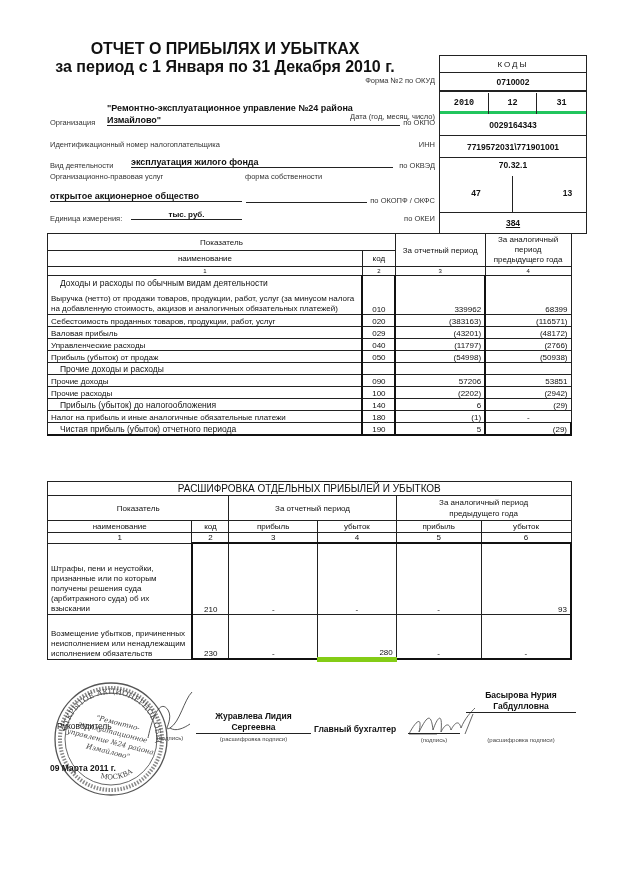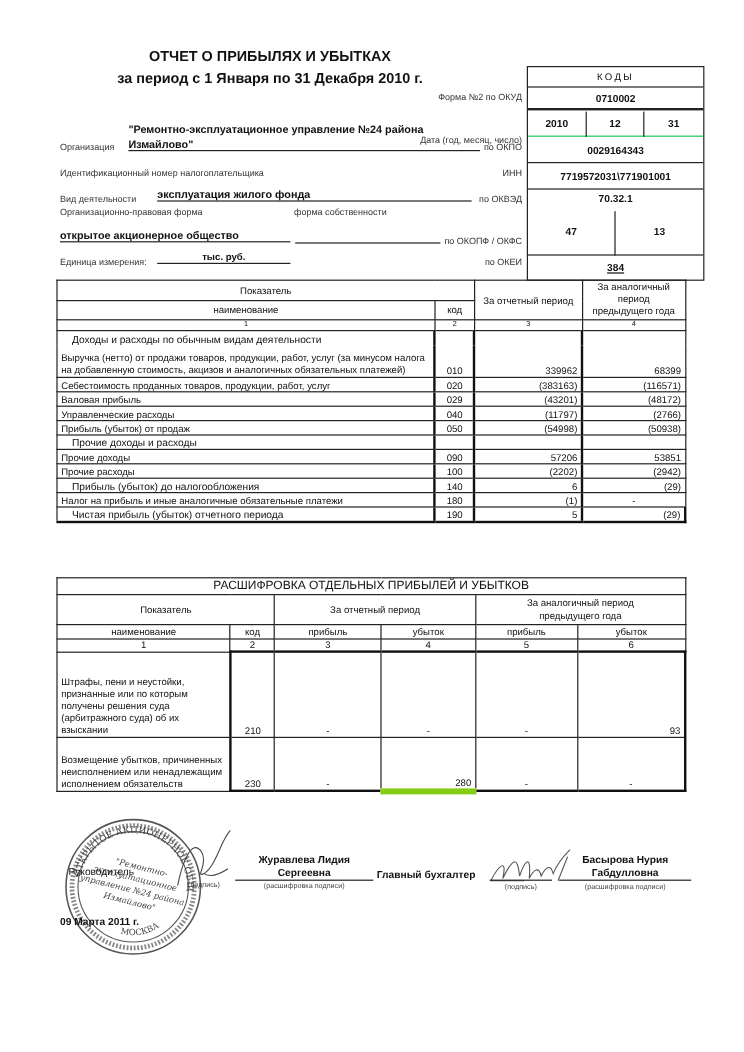--- a/index.html
+++ b/index.html
@@ -1,29 +1,29 @@
 <!DOCTYPE html>
 <html><head>
 <meta charset="utf-8">
 <style>
   html, body { margin:0; padding:0; background:#fff; }
   body { width:620px; height:877px; position:relative; overflow:hidden;
          font-family:"Liberation Sans", sans-serif; color:#111; }
   .abs { position:absolute; }
-  .title { left:0; width:450px; text-align:center; font-weight:bold; font-size:12px; }
+  .title { left:0; width:450px; text-align:center; font-weight:bold; font-size:16px; }
   .lbl { font-size:7.5px; color:#333; }
   .val { font-size:9px; font-weight:bold; }
   .uline { border-bottom:1px solid #222; }
 
   
   .codes { left:439px; top:55px; width:146px; height:177px; border:1px solid #222; }
   .codes .cell { position:absolute; left:0; width:146px; text-align:center; font-size:8.5px; font-weight:bold; box-sizing:border-box; }
   .codes .hdr { top:0; height:17px; line-height:17px; font-weight:normal; letter-spacing:2px; font-size:8px; border-bottom:1px solid #222; }
   .codes .okud { top:17px; height:19px; line-height:19px; border-bottom:2px solid #222; }
-  .codes .date { top:37px; height:21px; border-bottom:1px solid #22c55e; }
+  .codes .date { top:37px; height:21px; border-bottom:3px solid #22c55e;font-family:Liberation Mono, monospace; }
   .codes .date span { position:absolute; top:0; height:21px; line-height:21px; text-align:center; }
   .codes .okpo { top:58px; height:22px; line-height:22px; border-bottom:1px solid #222; }
   .codes .inn { top:80px; height:22px; line-height:22px; border-bottom:1px solid #222; }
   .codes .okved { top:102px; height:55px; border-bottom:1px solid #222; }
   .codes .okei { top:157px; height:20px; line-height:20px;text-decoration:underline; }
 
   table { border-collapse:collapse; position:absolute; }
   td { border:1px solid #222; font-size:8px; padding:0 3px; vertical-align:bottom; }
   .t1 { left:47px; top:233px; width:525px; }
   .t1 td { height:11px; }
@@ -52,40 +52,40 @@
     <span style="left:0;width:48px;border-right:1px solid #222;">2010</span>
     <span style="left:49px;width:47px;border-right:1px solid #222;">12</span>
     <span style="left:97px;width:49px;">31</span>
   </div>
   <div class="cell okpo">0029164343</div>
   <div class="cell inn">7719572031\771901001</div>
   <div class="cell okved">
     <div style="position:absolute;top:2px;left:0;width:146px;text-align:center;">70.32.1</div>
     <div style="position:absolute;top:18px;left:72px;width:0;height:37px;border-left:1px solid #222;"></div>
     <div style="position:absolute;top:30px;left:0;width:72px;text-align:center;">47</div>
-    <div style="position:absolute;top:30px;left:73px;width:73px;text-align:center;">13</div>
+    <div style="position:absolute;top:30px;left:91px;width:73px;text-align:center;">13</div>
   </div>
   <div class="cell okei">384</div>
 </div>
 
 <div class="abs lbl" style="right:185px;top:76px;">Форма №2 по ОКУД</div>
 <div class="abs lbl" style="right:185px;top:96px;margin-top:16px;">Дата (год, месяц, число)</div>
 <div class="abs val" style="left:107px;top:103px;">"Ремонтно-эксплуатационное управление №24 района</div>
 <div class="abs lbl" style="left:50px;top:118px;">Организация</div>
 <div class="abs val uline" style="left:107px;top:115px;width:293px;">Измайлово"</div>
 <div class="abs lbl" style="right:185px;top:118px;">по ОКПО</div>
 
 <div class="abs lbl" style="left:50px;top:140px;">Идентификационный номер налогоплательщика</div>
 <div class="abs lbl" style="right:185px;top:140px;">ИНН</div>
 
 <div class="abs lbl" style="left:50px;top:161px;">Вид деятельности</div>
 <div class="abs val uline" style="left:131px;top:157px;width:262px;">эксплуатация жилого фонда</div>
 <div class="abs lbl" style="right:185px;top:161px;">по ОКВЭД</div>
 
-<div class="abs lbl" style="left:50px;top:172px;">Организационно-правовая форма</div>
+<div class="abs lbl" style="left:50px;top:172px;">Организационно-правовая услуг</div>
 <div class="abs lbl" style="left:245px;top:172px;">форма собственности</div>
 <div class="abs val uline" style="left:50px;top:191px;width:192px;">открытое акционерное общество</div>
 <div class="abs uline" style="left:246px;top:202px;width:121px;height:0;"></div>
 <div class="abs lbl" style="right:185px;top:196px;">по ОКОПФ / ОКФС</div>
 
 <div class="abs lbl" style="left:50px;top:214px;">Единица измерения:</div>
 <div class="abs uline" style="left:131px;top:210px;width:111px;font-size:8px;font-weight:bold;text-align:center;">тыс. руб.</div>
 <div class="abs lbl" style="right:185px;top:214px;">по ОКЕИ</div>
 
 <table class="t1">
@@ -271,19 +271,19 @@
   <div>Сергеевна</div>
 </div>
 <div class="abs sig-lbl" style="left:196px;top:736px;width:115px;">(расшифровка подписи)</div>
 
 <div class="abs" style="left:314px;top:724px;font-size:8.5px;font-weight:bold;">Главный бухгалтер</div>
 <svg class="abs" style="left:405px;top:704px;" width="75" height="42" viewBox="0 0 75 42">
   <path d="M4,30 C10,18 18,10 14,28 C22,12 26,8 28,26 C32,14 38,6 36,28 C40,20 44,18 46,26 C50,18 54,16 56,24 C60,14 66,8 70,4 M60,30 L68,10 M4,30 L32,30" fill="none" stroke="#555" stroke-width="0.9"></path>
 </svg>
 <div class="abs" style="left:408px;top:733px;width:52px;border-bottom:1px solid #222;"></div>
 <div class="abs sig-lbl" style="left:408px;top:737px;width:52px;">(подпись)</div>
-<div class="abs" style="left:466px;top:711px;width:110px;text-align:center;font-size:8.5px;font-weight:bold;line-height:11px;border-bottom:1px solid #222;">
+<div class="abs" style="left:466px;top:690px;width:110px;text-align:center;font-size:8.5px;font-weight:bold;line-height:11px;border-bottom:1px solid #222;">
   <div>Басырова Нурия</div>
   <div>Габдулловна</div>
 </div>
 <div class="abs sig-lbl" style="left:466px;top:737px;width:110px;">(расшифровка подписи)</div>
 
 <div class="abs" style="left:50px;top:763px;font-size:8.5px;font-weight:bold;">09 Марта 2011 г.</div>
 
 </body></html>

